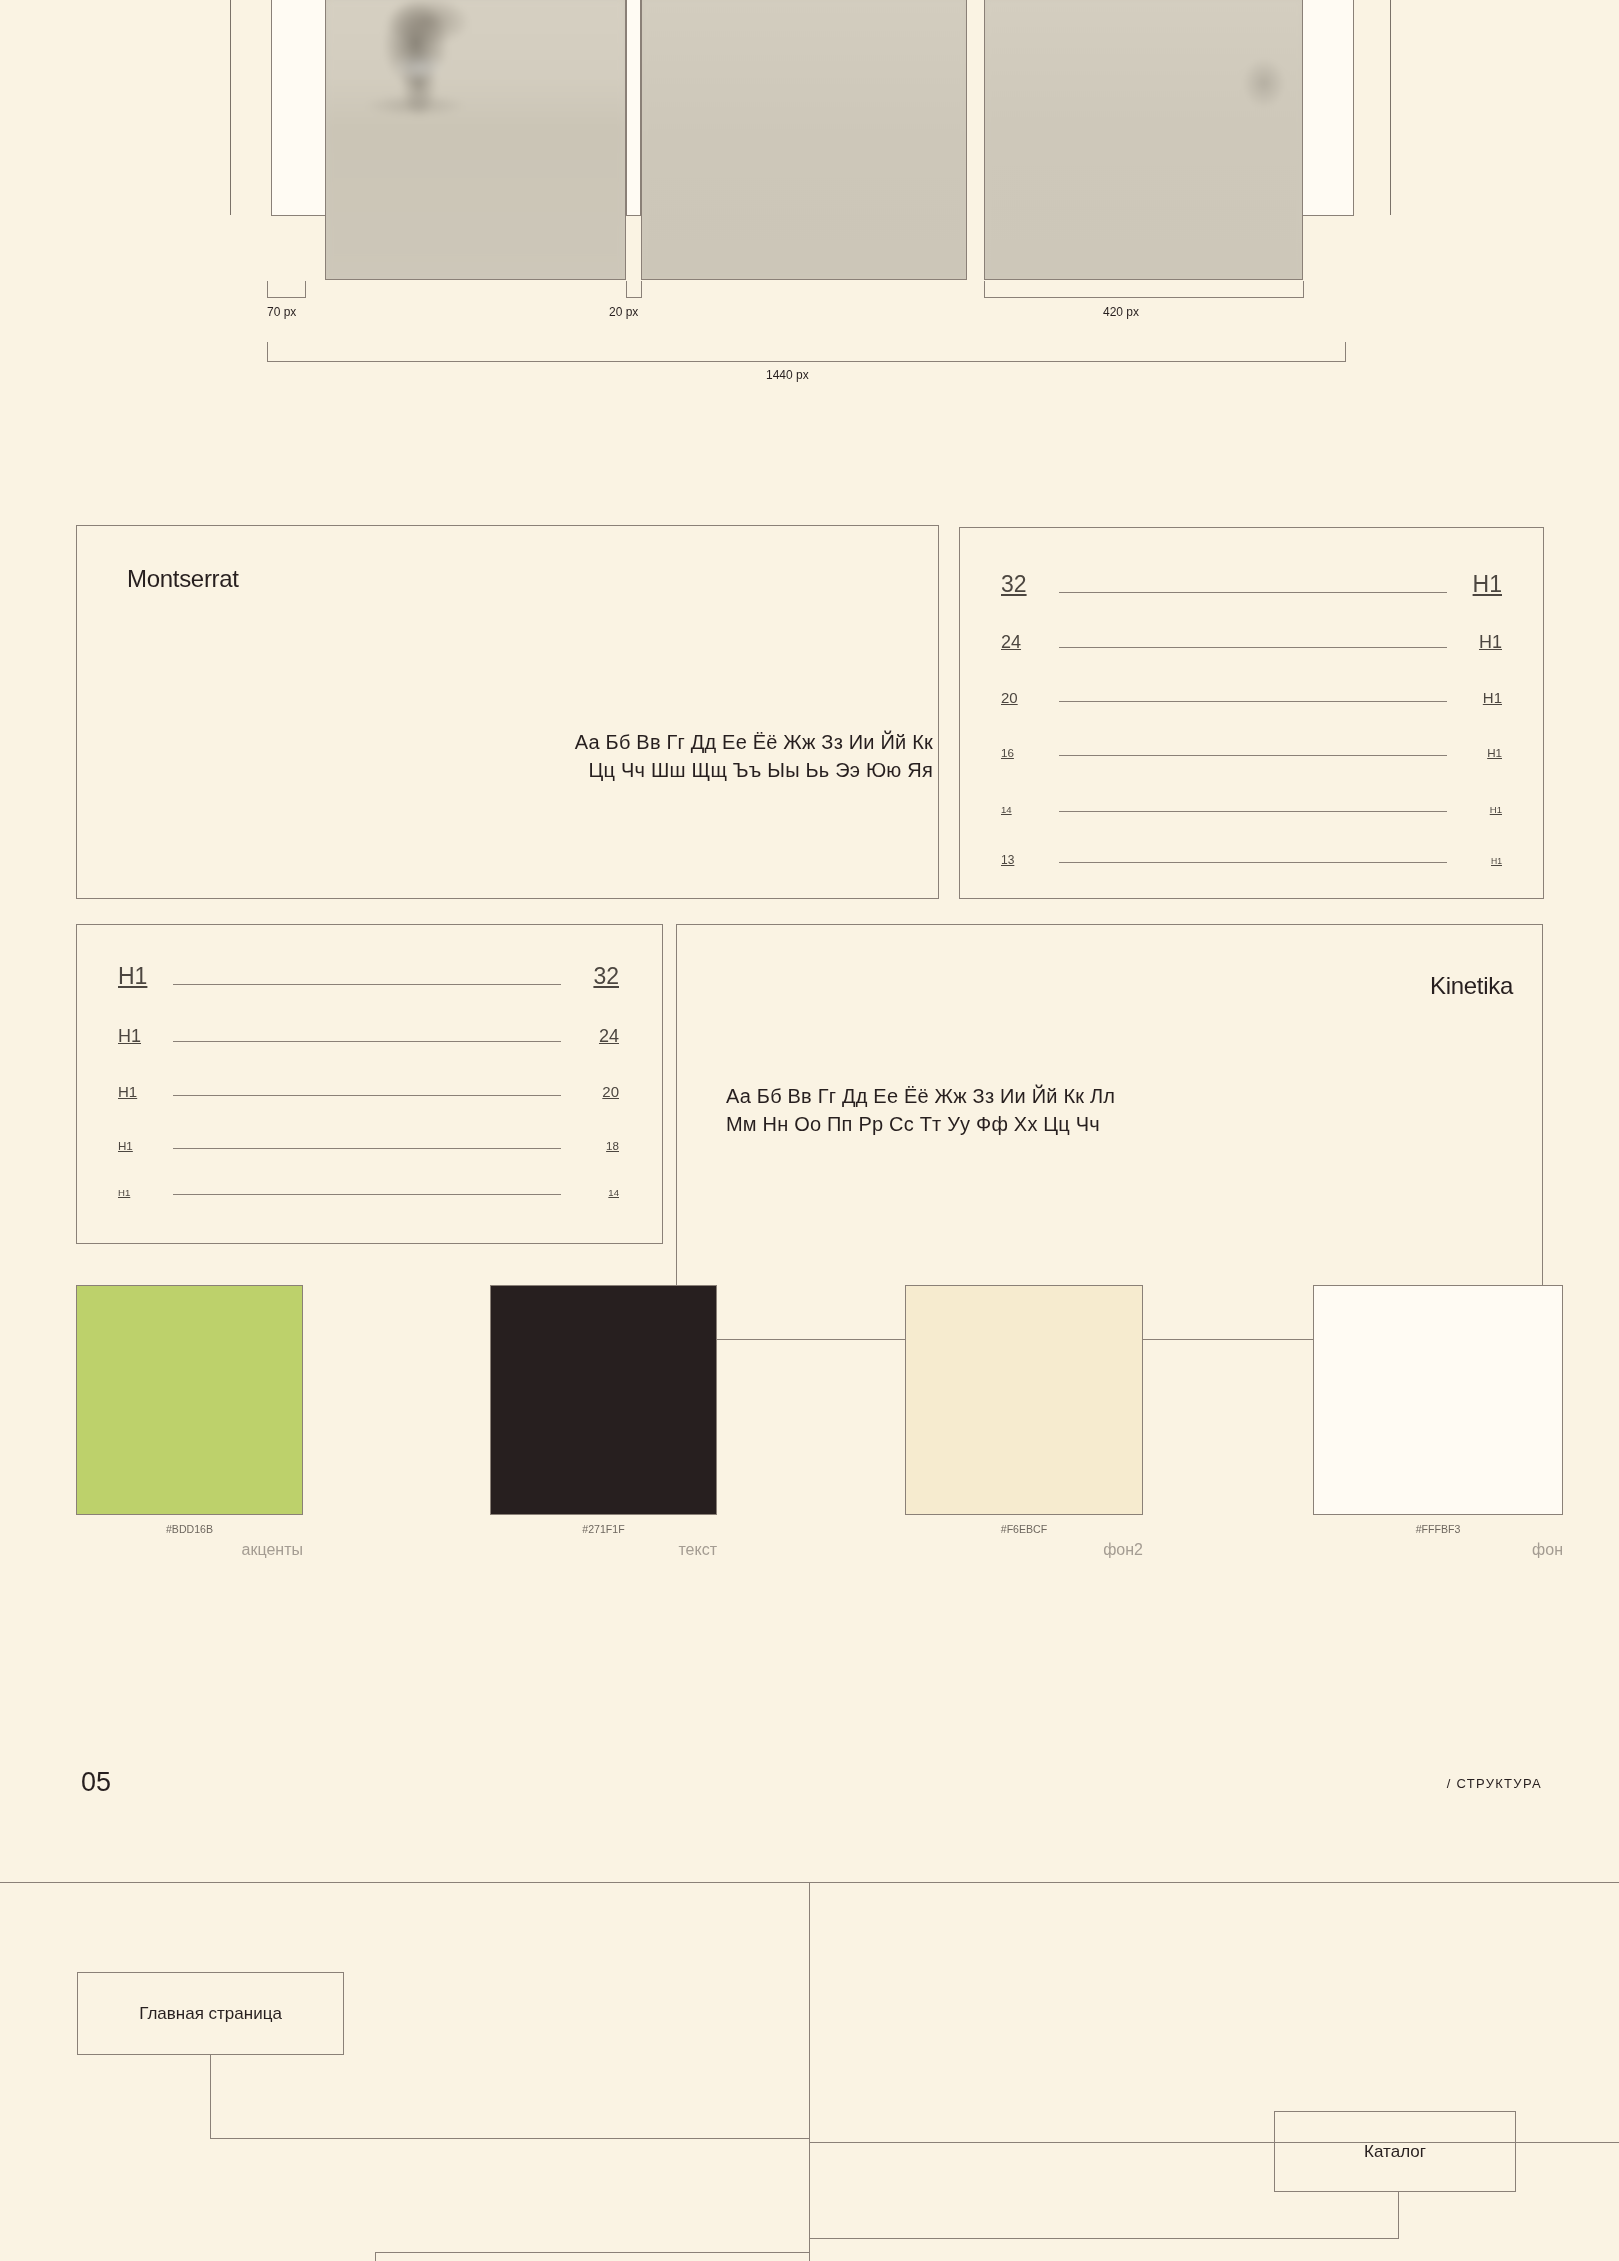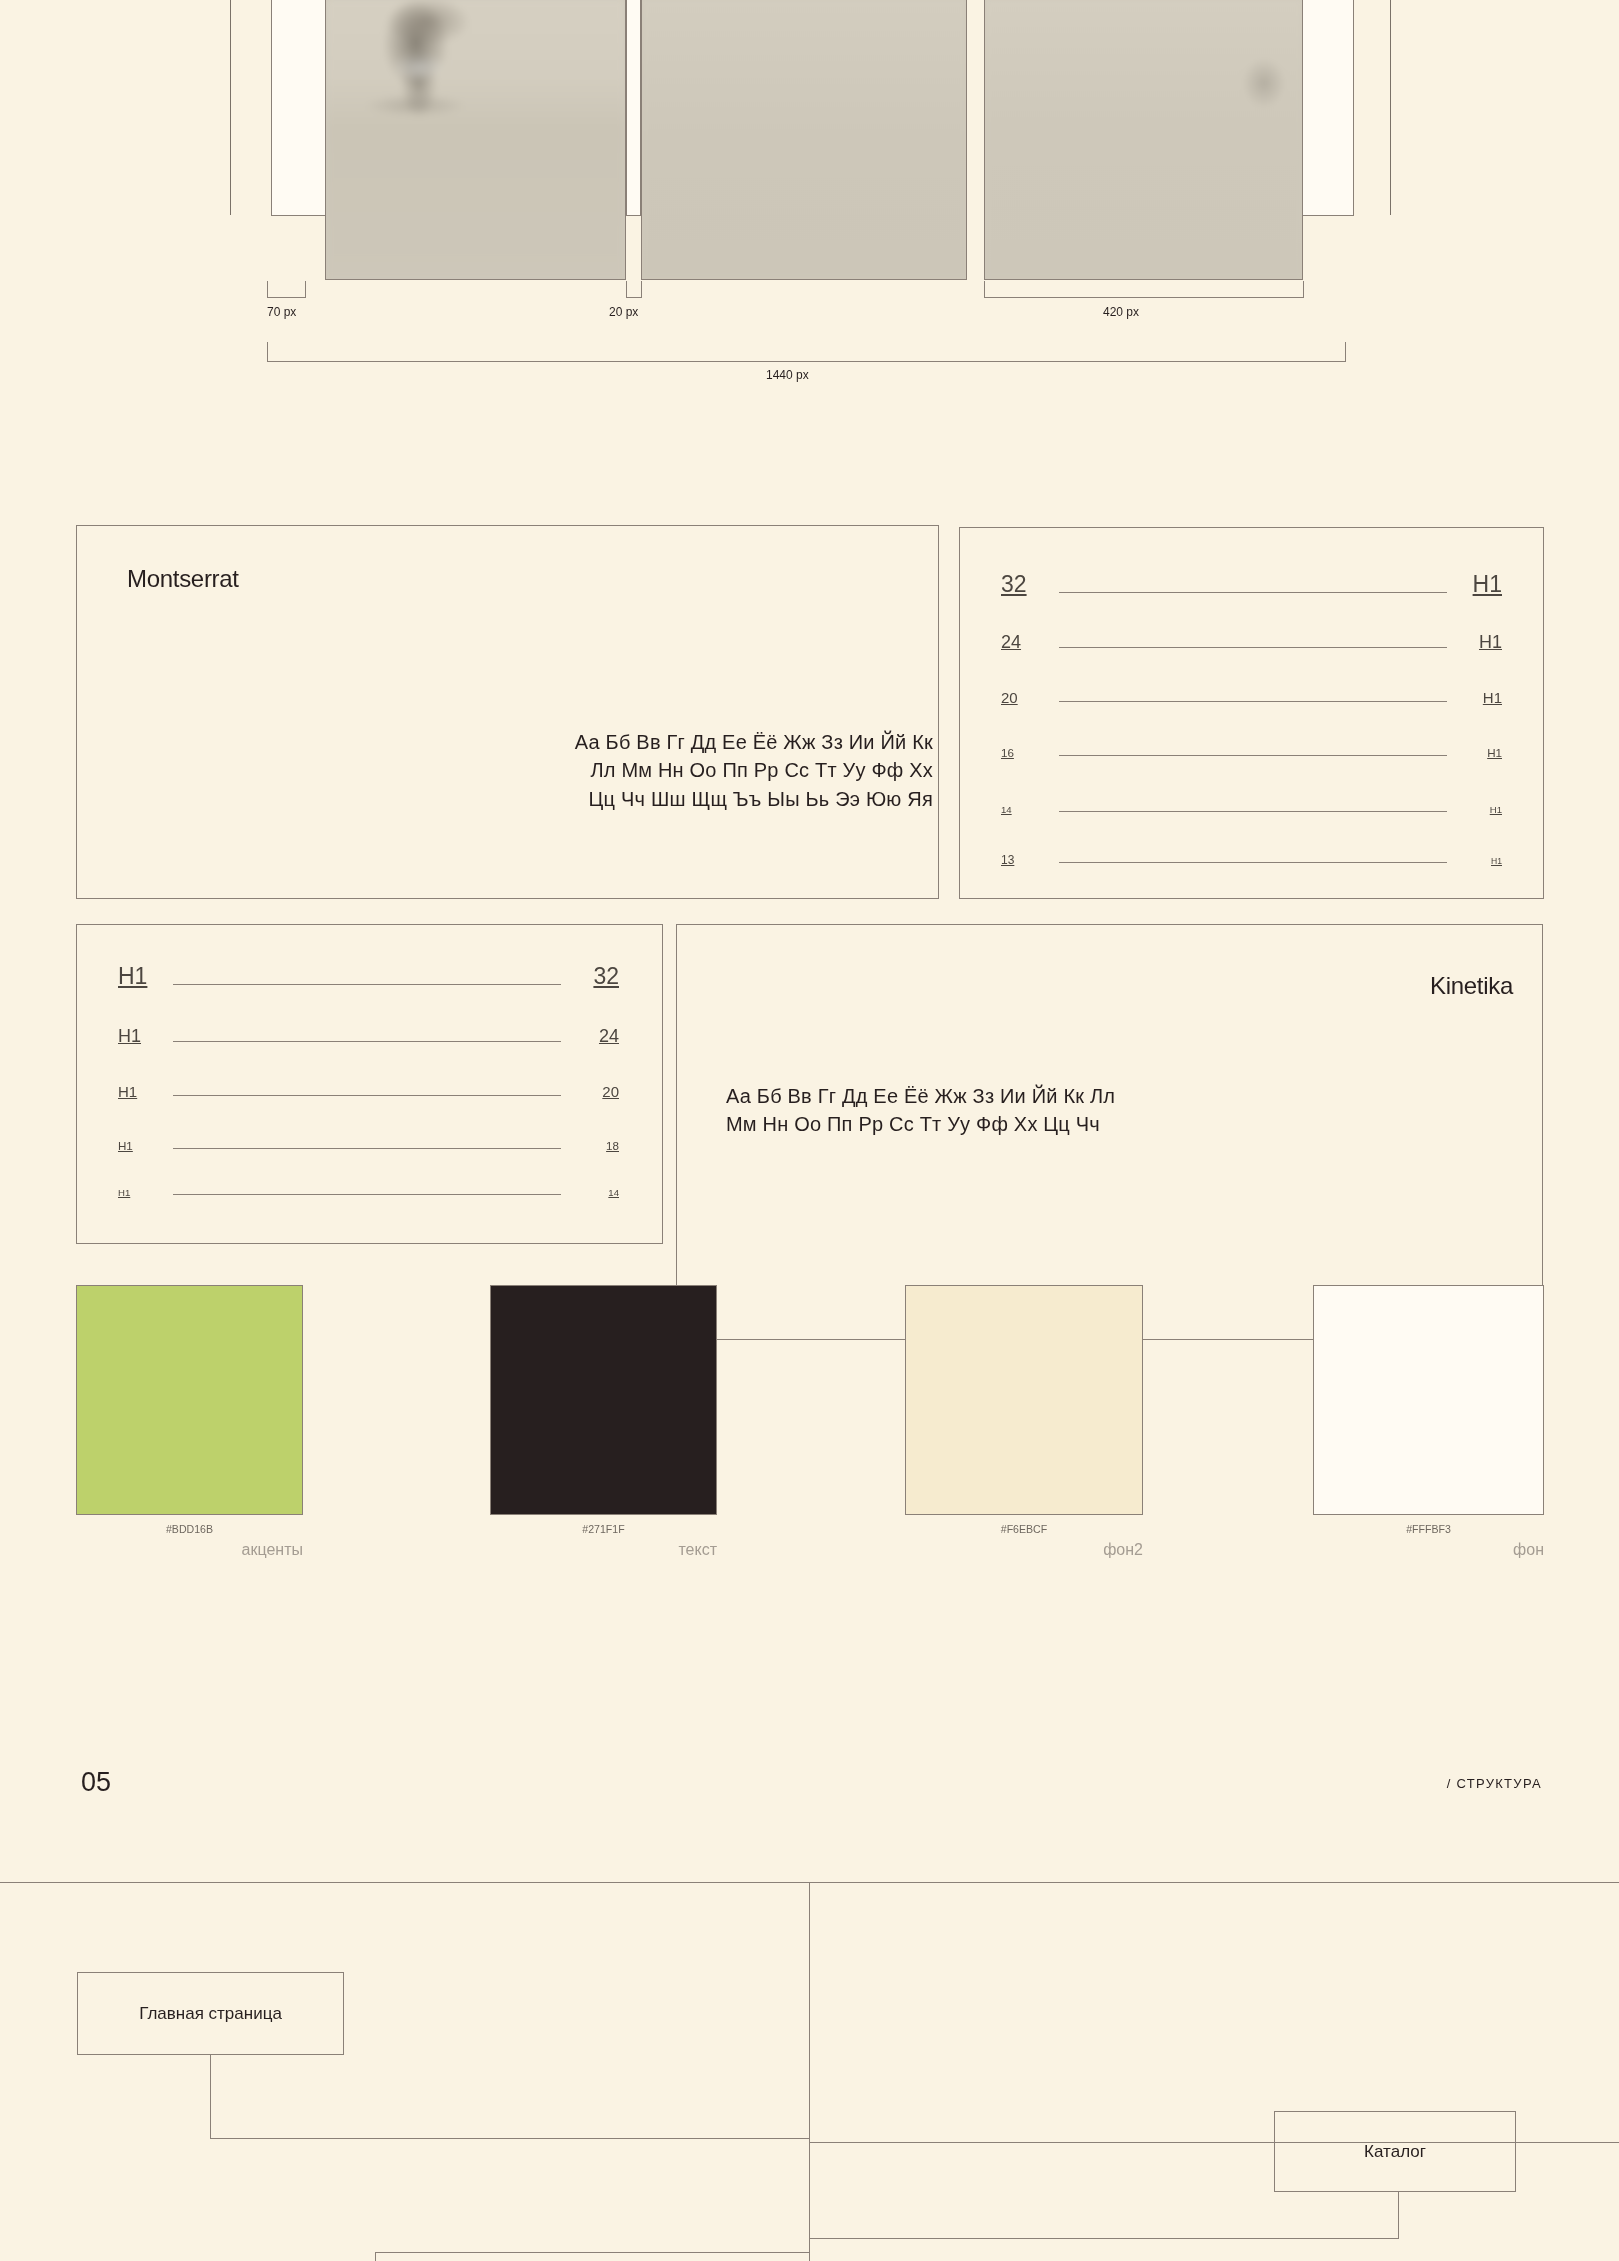--- a/index.html
+++ b/index.html
@@ -119,21 +119,20 @@
   <div class="dim-label" style="left:1103px; top:305px;">420 px</div>
 
   <div class="bracket" style="left:267px; top:342px; width:1079px; height:20px;"></div>
   <div class="dim-label" style="left:766px; top:368px;">1440 px</div>
 </div>
 
 <div class="panel" style="left:76px; top:525px; width:863px; height:374px;">
   <div class="font-name" style="left:50px; top:39px;">Montserrat</div>
   <div class="alpha-block right" style="right:5px; top:202px; width:790px;">
     <div>Аа Бб Вв Гг Дд Ее Ёё Жж Зз Ии Йй Кк</div>
-    <div>Лл Мм Нн Оо Пп Рр Сс Тт Уу Фф Хх</div>
     <div>Цц Чч Шш Щщ Ъъ Ыы Ьь Ээ Юю Яя</div>
   </div>
 </div>
 
 <div class="panel" style="left:959px; top:527px; width:585px; height:372px;">
   <div id="scale-right-rows" style="position:absolute; left:41px; top:45px; width:501px;">
       <div class="scale-row" style="top: 0px;">
         <span class="scale-num" style="font-size: 23px; min-width: 49px;">32</span>
         <span class="scale-rule"></span>
         <span class="scale-h1" style="font-size: 23px; min-width: 46px; text-align: right;">H1</span>
@@ -213,21 +212,21 @@
     <div class="swatch" style="left: 490px; top: 0px; width: 227px; height: 230px;">
       <div class="chip" style="background: rgb(39, 31, 31);"></div>
       <div class="hex" style="top: 238px;">#271F1F</div>
       <div class="role" style="top: 256px;">текст</div>
     </div>
     <div class="swatch" style="left: 905px; top: 0px; width: 238px; height: 230px;">
       <div class="chip" style="background: rgb(246, 235, 207);"></div>
       <div class="hex" style="top: 238px;">#F6EBCF</div>
       <div class="role" style="top: 256px;">фон2</div>
     </div>
-    <div class="swatch" style="left: 1313px; top: 0px; width: 231px; height: 230px;">
+    <div class="swatch" style="left: 1313px; top: 0px; width: 250px; height: 230px;">
       <div class="chip" style="background: rgb(255, 251, 243);"></div>
       <div class="hex" style="top: 238px;">#FFFBF3</div>
       <div class="role" style="top: 256px;">фон</div>
     </div>
   </div>
 
 <div id="page-number">05</div>
 <div id="section-label">/  СТРУКТУРА</div>
 
 <div id="structure-section">

